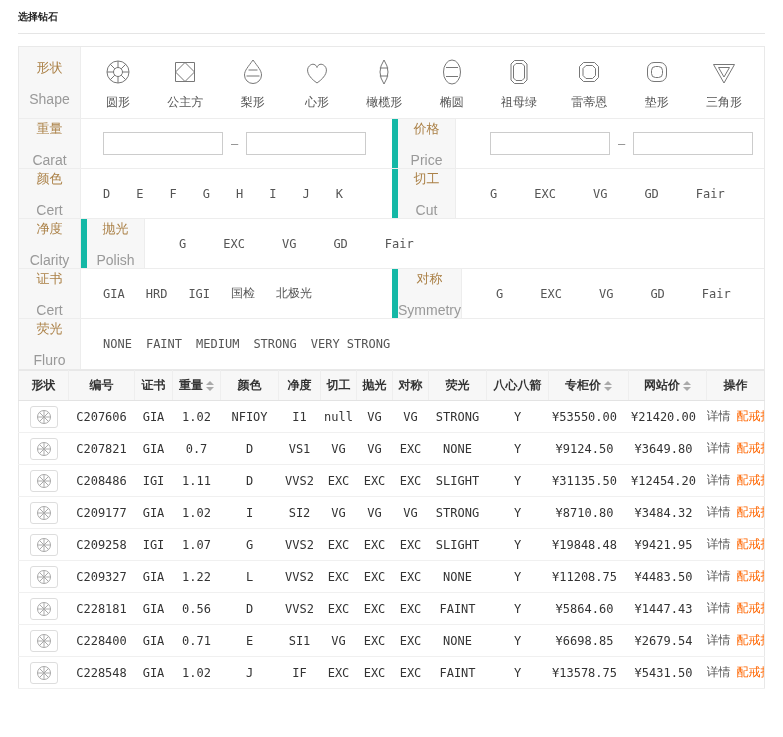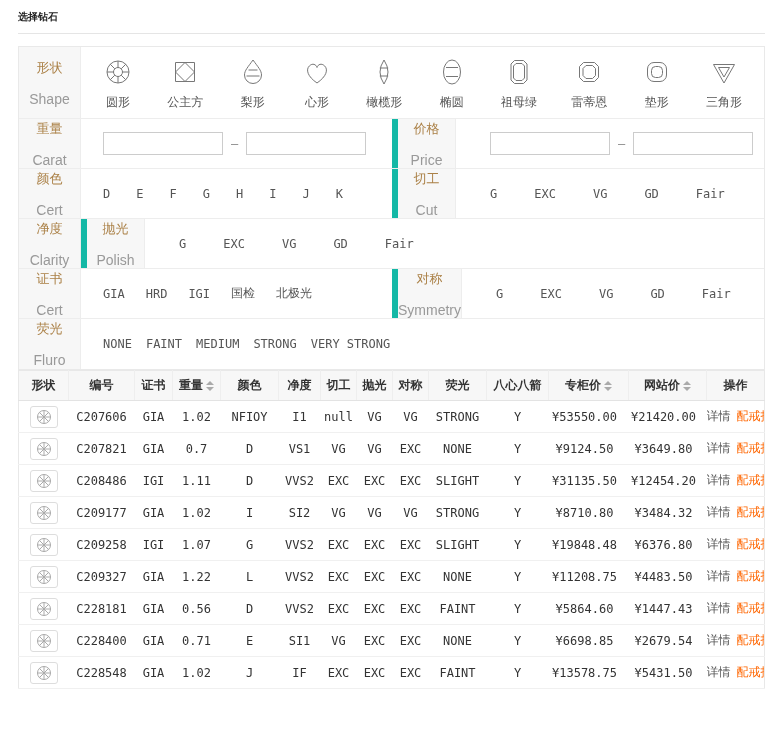--- a/index.html
+++ b/index.html
@@ -404,21 +404,21 @@
         <td>IGI</td>
         <td>1.07</td>
         <td>G</td>
         <td>VVS2</td>
         <td>EXC</td>
         <td>EXC</td>
         <td>EXC</td>
         <td>SLIGHT</td>
         <td>Y</td>
         <td class="price">¥19848.48</td>
-        <td class="price">¥6376.80</td>
+        <td class="price">¥9421.95</td>
         <td class="c-act"><a class="lnk-detail">详情</a><a class="lnk-match">配戒托</a></td>
       </tr>
       <tr>
         <td><span class="row-gem"><svg viewBox="0 0 26 20">
                 <circle cx="13" cy="10" r="6.5"></circle>
                 <path d="M13 3.5v13M6.5 10h13M8.4 5.4l9.2 9.2M17.6 5.4l-9.2 9.2"></path>
               </svg></span></td>
         <td>C209327</td>
         <td>GIA</td>
         <td>1.22</td>

